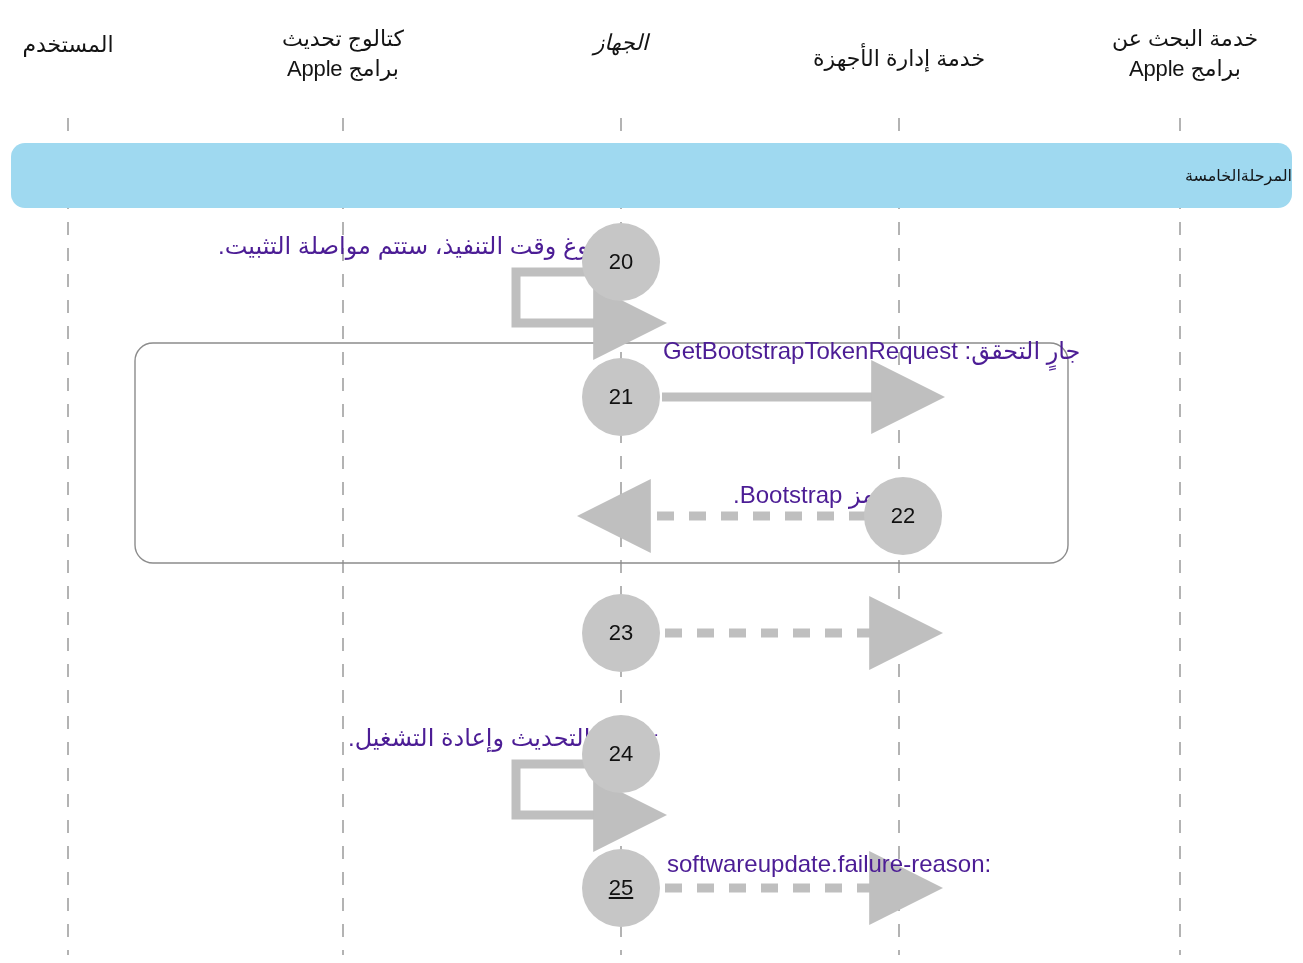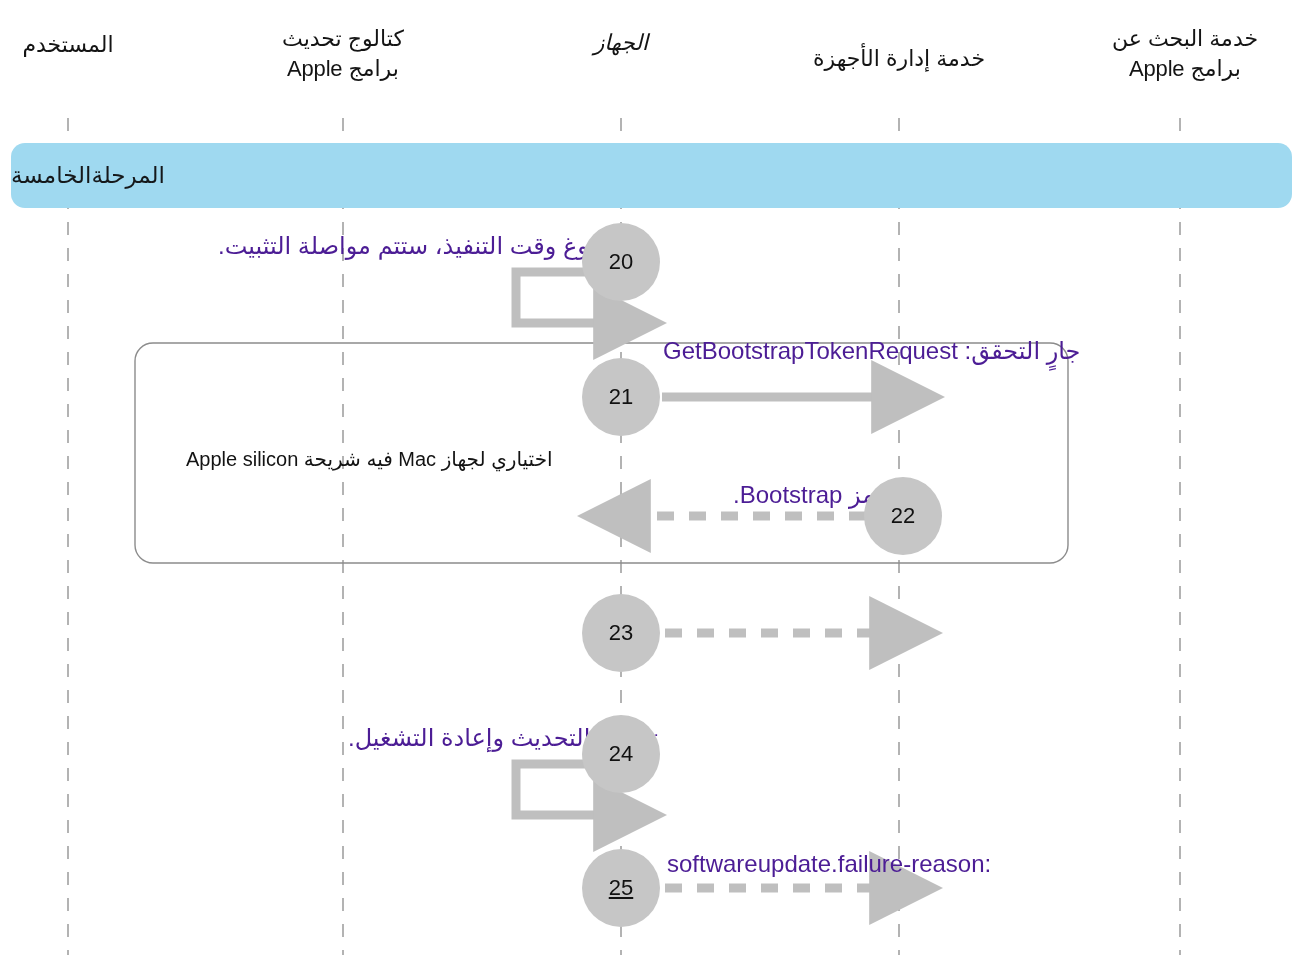--- a/index.html
+++ b/index.html
@@ -42,22 +42,22 @@
   .phase-banner {
     position: absolute;
     left: 11px;
     top: 143px;
     width: 1281px;
     height: 65px;
     background: #9FD9F0;
     border-radius: 14px;
     display: flex;
     align-items: center;
-    justify-content: flex-end;
-    font-size: 23px;
+    justify-content: flex-start;
+    font-size: 16px;
     color: #15181a;
     direction: rtl;
   }
 
   
   .step-bubble {
     position: absolute;
     width: 78px;
     height: 78px;
     border-radius: 50%;
@@ -148,21 +148,20 @@
 
   <div class="lifeline-header" style="left:769px; top:44px; width:260px;">خدمة إدارة الأجهزة</div>
 
   <div class="lifeline-header" style="left:1070px; top:24px; width:230px;">خدمة البحث عن
 برامج Apple</div>
 
   <div class="phase-banner">
     <span>المرحلةالخامسة</span>
   </div>
 
-  <div class="opt-label" style="left:186px; top:447px;">اختياري لجهاز Mac فيه شريحة Apple silicon</div>
 
   <div class="msg-label" style="left:218px; top:230px;">تم بلوغ وقت التنفيذ، ستتم مواصلة التثبيت.</div>
   <div class="step-bubble" style="left:582px; top:223px;">20</div>
 
   <div class="msg-label" style="left:663px; top:335px;">جارٍ التحقق: GetBootstrapTokenRequest</div>
   <div class="step-bubble" style="left:582px; top:358px;">21</div>
 
   <div class="msg-label" style="left:733px; top:479px;">رمز Bootstrap.</div>
   <div class="step-bubble" style="left:864px; top:477px;">22</div>
 

